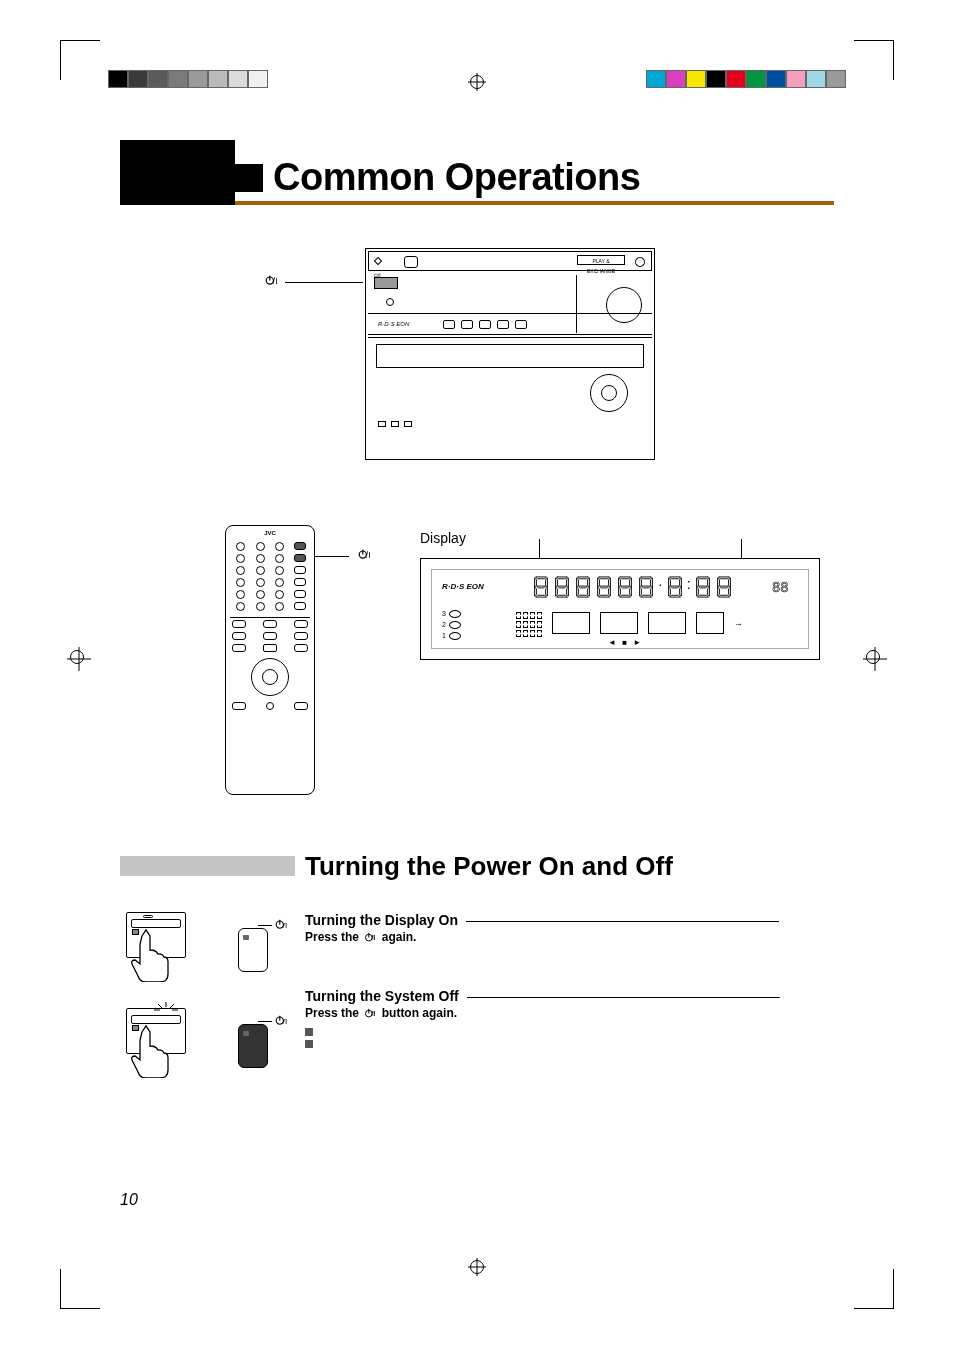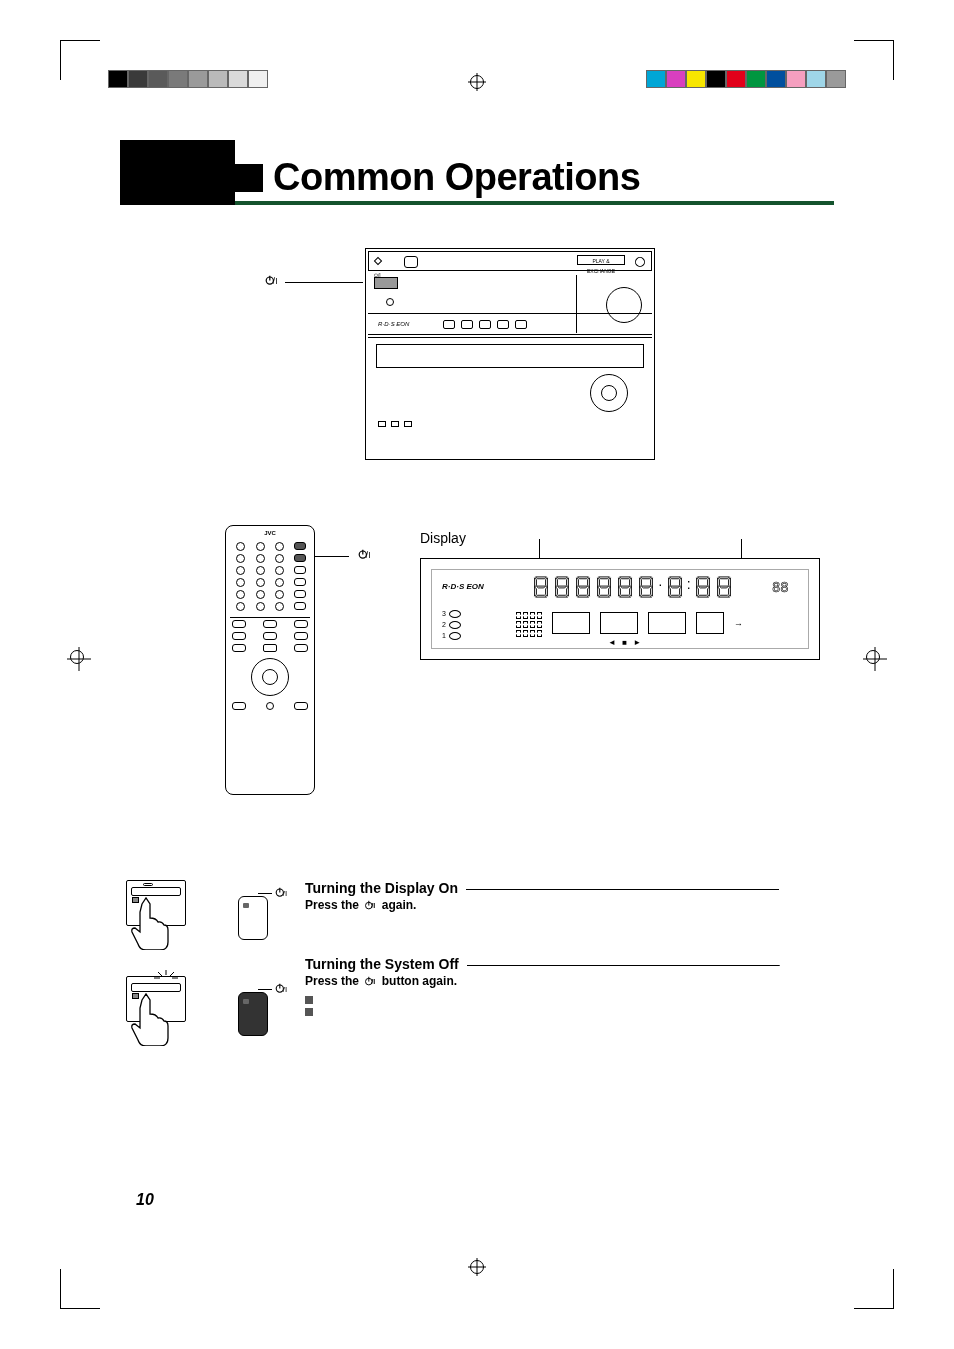--- a/index.html
+++ b/index.html
@@ -43,21 +43,21 @@
 
   
   .page {
     position: absolute;
     top: 130px; left: 120px; right: 120px; bottom: 130px;
   }
 
   
   .heading-block { display: flex; align-items: flex-end; margin-top: 10px; }
   .black-box { width: 115px; height: 65px; background: #000; margin-right: 0; }
-  .heading-wrap { flex: 1; border-bottom: 4px solid #14532d; padding-bottom: 2px; }
+  .heading-wrap { flex: 1; border-bottom: 4px solid #a16207; padding-bottom: 2px; }
   .h-bar { display: flex; align-items: center; }
   .h-sq { width: 28px; height: 28px; background: #000; margin-right: 10px; }
   h1 { font-size: 38px; font-weight: 900; letter-spacing: -0.5px; }
 
   
   .fig-main {
     position: absolute; top: 110px; left: 225px; width: 310px; height: 220px;
   }
   .unit-box {
     position: absolute; top: 8px; left: 20px; right: 0; bottom: 0;
@@ -152,21 +152,21 @@
   .flash { position:absolute; top:-6px; left:32px; font-size:14px;}
   .text-col { flex:1;}
   .sub-h { font-size:14px; font-weight:900; display:flex; align-items:baseline;}
   .sub-h .dashline { flex:1; overflow:hidden; margin-left:8px; font-weight:normal; letter-spacing:-1px;}
   .instr { font-size:12px; font-weight:900; margin-top:2px;}
   .pwr-sym { display:inline-block; vertical-align:-2px; margin:0 2px;}
   .block2 { margin-top: 42px;}
   .sq-bullets { margin-top:6px; margin-left:0;}
   .sqb { width:8px; height:8px; background:#555; margin-bottom:4px;}
 
-  .page-num { position:absolute; bottom: 10px; left: 0; font-size:16px; font-style:italic; font-weight:700;margin-left:16px;}
+  .page-num { position:absolute; bottom: 10px; left: 0; font-size:16px; font-style:italic; font-weight:400;}
 
   
   .psym { width:12px; height:12px; }
 
 </style>
 </head>
 <body>
 
 <div class="crop-top-left"></div>
 <div class="crop-top-right"></div>
@@ -480,20 +480,24 @@
             <div class="mr"></div>
             <div class="mr narrow"></div>
           <span style="font-size:9px;align-self:center">→</span>
         </div>
         <div class="arrows-ind">◄ ■ ►</div>
       </div>
     </div>
   </div>
 
   <div class="sec2">
+    <div class="sec2-bar">
+      <div class="gray-strip"></div>
+      <h2>Turning the Power On and Off</h2>
+    </div>
     <div class="sec2-body">
       <div class="hand-col">
 
         <div class="hand-group">
           <div class="mini-unit">
             <div style="position:absolute;top:2px;left:16px;width:10px;height:3px;border:0.6px solid #000;border-radius:2px"></div>
             <div class="mini-pwr"></div>
           </div>
           <span class="hand">
             <svg width="46" height="54" viewBox="0 0 46 54">

